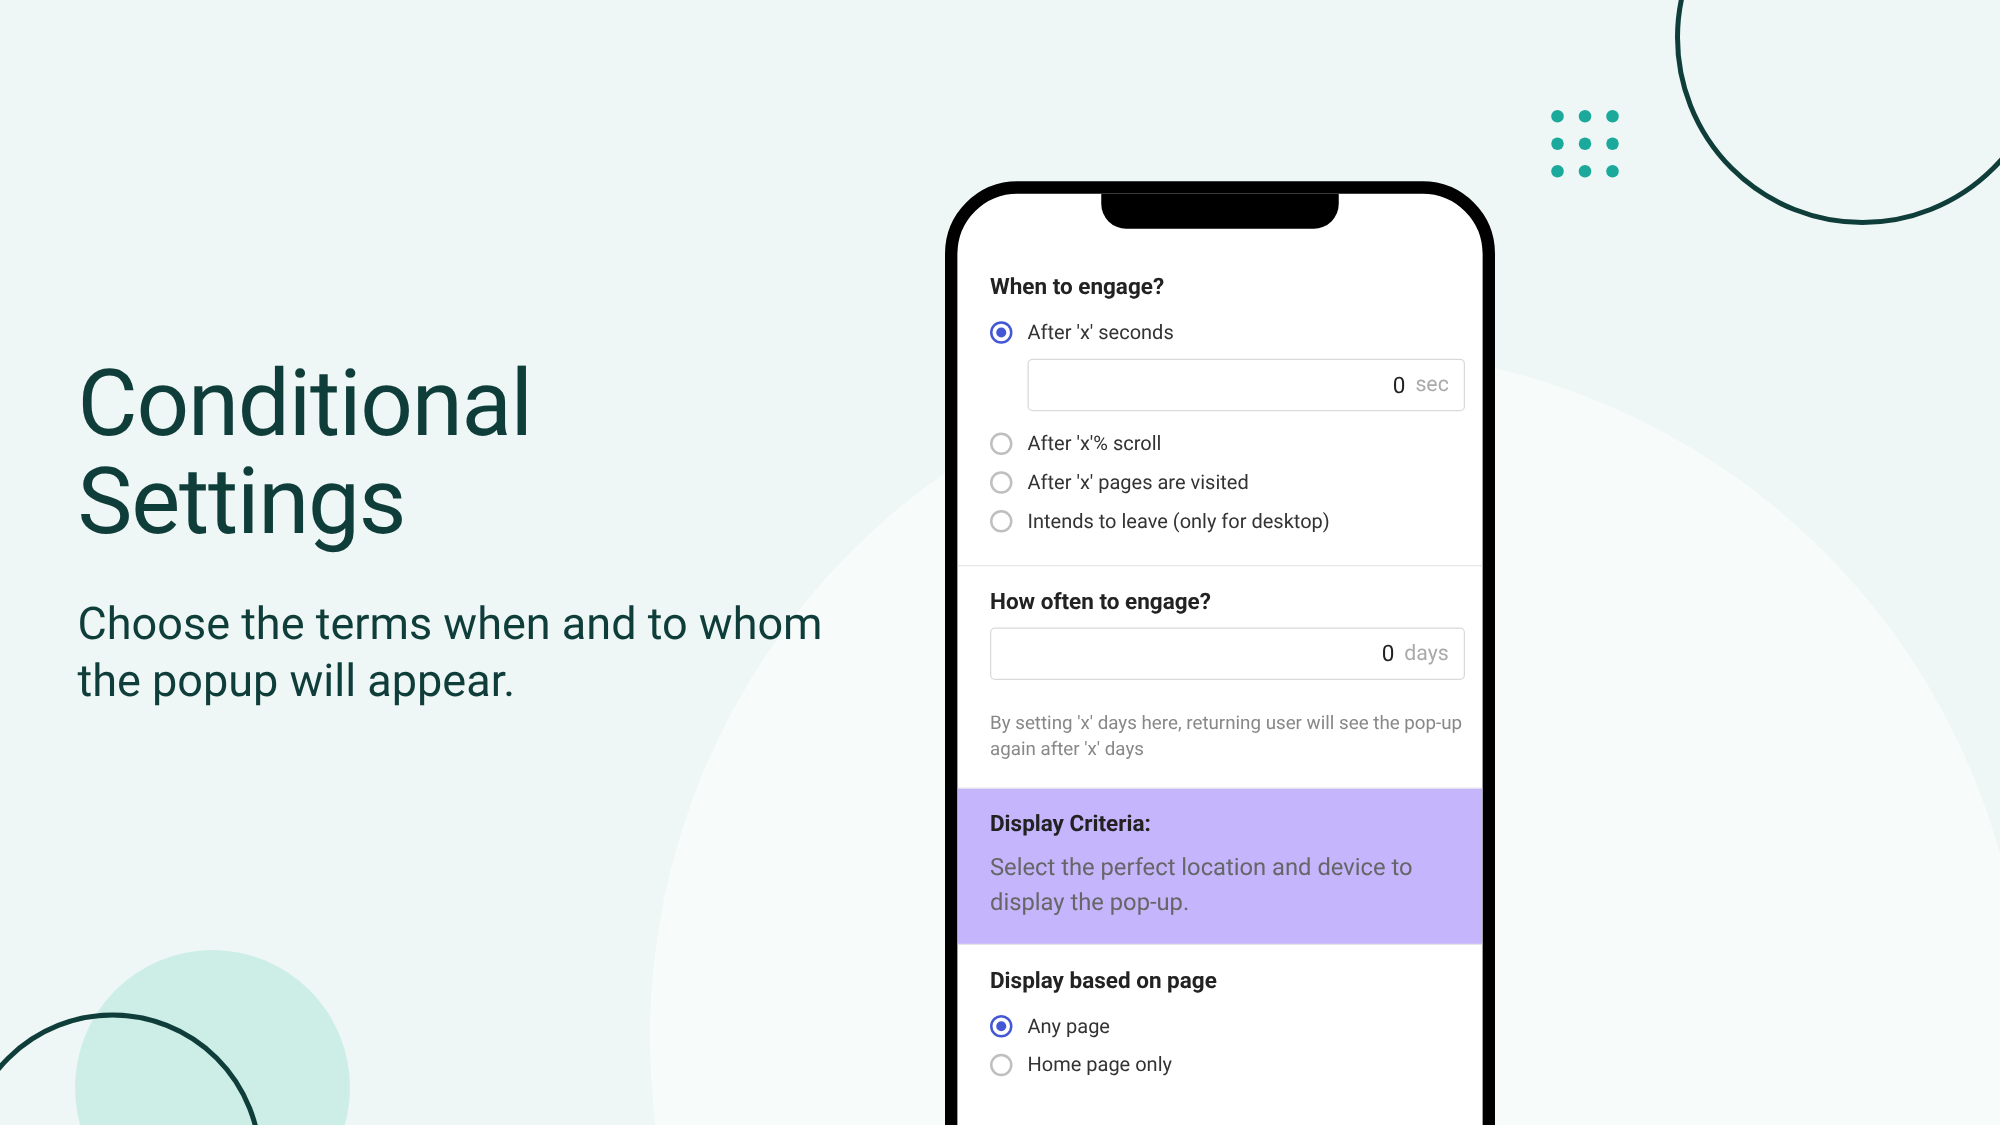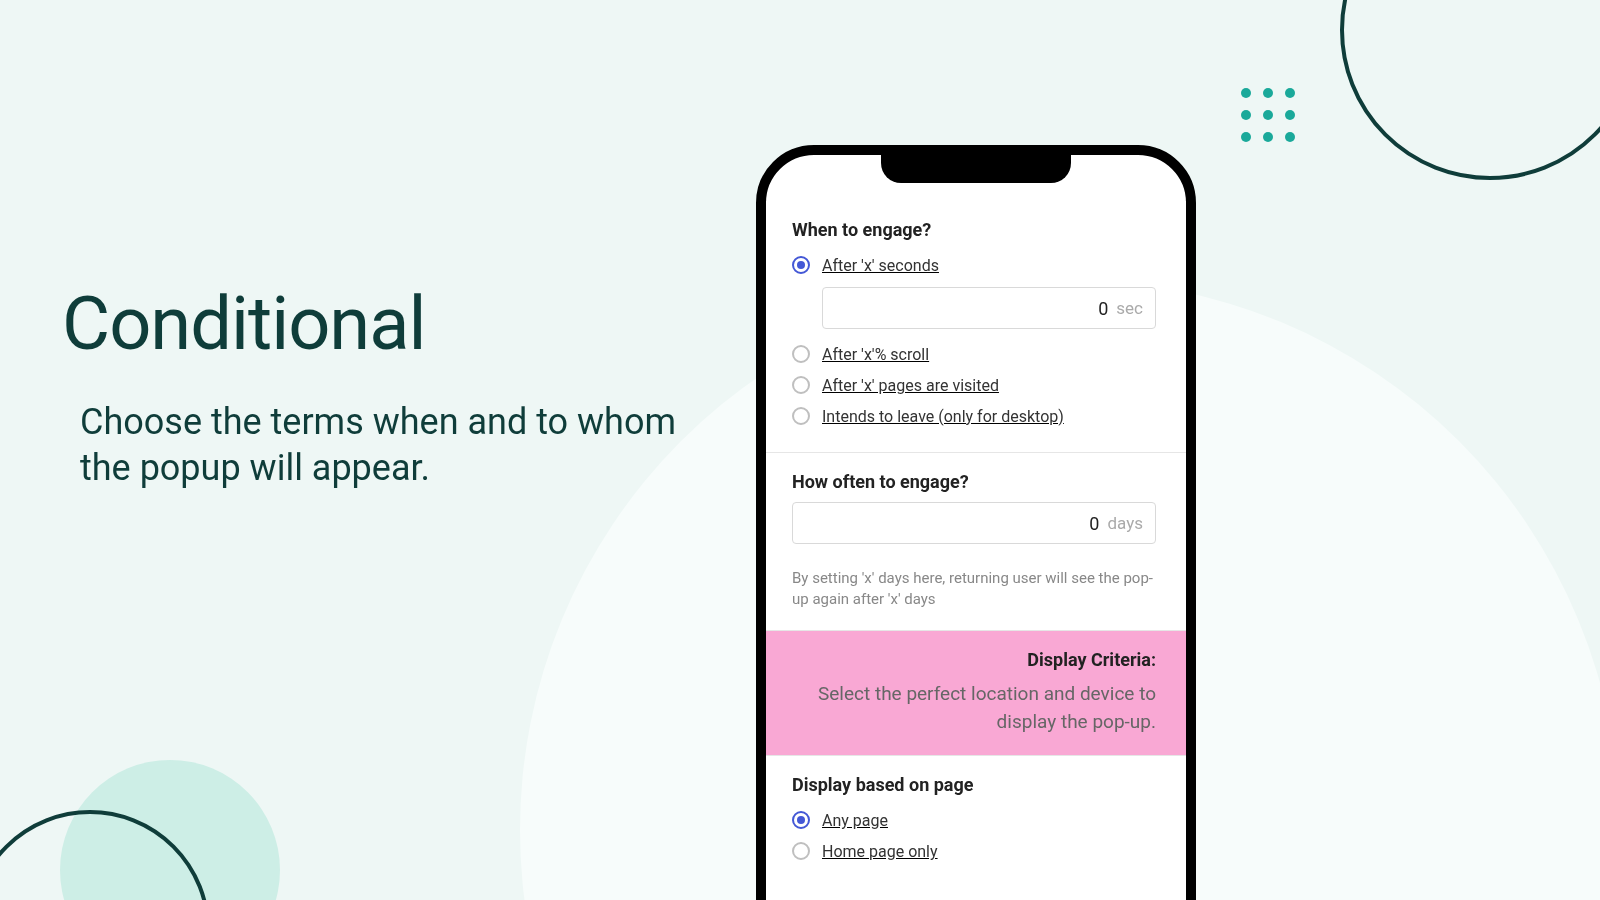--- a/index.html
+++ b/index.html
@@ -73,21 +73,20 @@
     color: #0f3d3a;
     line-height: 1.05;
     letter-spacing: -1px;
   }
   .copy p {
     margin-top: 36px;
     font-size: 36px;
     color: #0f3d3a;
     line-height: 1.28;
     font-weight: 400;
-    margin-left: 18px;
   }
 
   
   .phone {
     position: absolute;
     left: 756px; top: 145px;
     width: 440px; height: 900px;
     background: #fff;
     border: 10px solid #000;
     border-radius: 58px;
@@ -103,44 +102,43 @@
     border-bottom-right-radius: 20px;
   }
   .screen {
     position: absolute;
     top: 46px; left: 0; right: 0; bottom: 0;
     overflow: hidden;
     background: #fff;
   }
 
   .section {
-    padding: 18px 30px 20px 26px;
+    padding: 18px 14px 20px 26px;
     border-bottom: 1px solid #e6e6e6;
   }
-  .section.gray { background: #f9a8d4; text-align: right; }
+  .section.gray { background: #c4b5fd; }
   .section.last { border-bottom: none; }
   .sec-title {
     font-size: 18px;
     font-weight: 700;
     color: #222;
     margin-bottom: 10px;
   }
   .sec-desc {
     font-size: 19px;
     color: #666;
     line-height: 1.45;
   }
 
   .radio-row {
     display: flex;
-    align-items: flex-start;
+    align-items: flex-end;
     gap: 12px;
     padding: 6px 0;
     cursor: pointer;
-    text-decoration: underline;
   }
   .radio {
     width: 18px; height: 18px;
     border: 2px solid #bfbfbf;
     border-radius: 50%;
     flex-shrink: 0;
     position: relative;
   }
   .radio.checked {
     border-color: #4458d6;
@@ -203,20 +201,21 @@
     <span></span>
     <span></span>
   <span></span>
     <span></span>
     <span></span>
 </div>
 
 <div class="copy">
   <h1>
     <span>Conditional</span><br>
+    <span>Settings</span>
   </h1>
   <p>Choose the terms when and to whom the popup will appear.</p>
 </div>
 
 <div class="phone">
   <div class="notch"></div>
   <div class="screen">
 
     <div class="section">
       <div class="sec-title">When to engage?</div>

